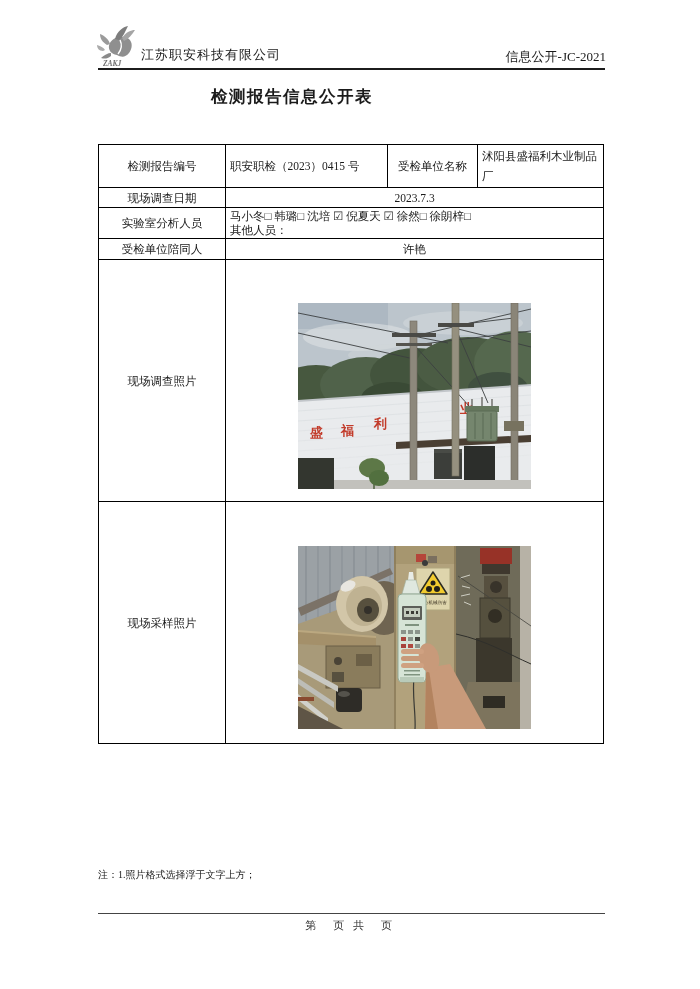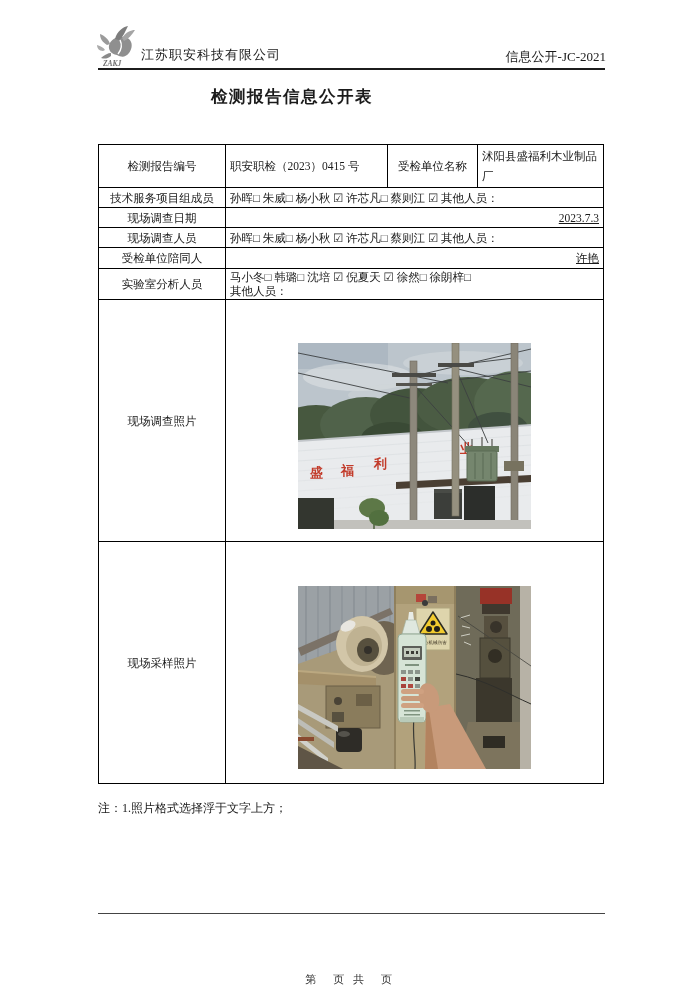--- a/index.html
+++ b/index.html
@@ -18,27 +18,27 @@
     font-size:16.5px;font-weight:bold;letter-spacing:1.5px;}
   
   table.report{position:absolute;left:98px;top:122px;width:505px;
     border-collapse:collapse;table-layout:fixed;margin-top:22px;}
   table.report td{
     border:1.5px solid #000;font-size:11.5px;line-height:14px;
     vertical-align:middle;padding:1px 4px;overflow:hidden;
   }
   td.lab{text-align:center;padding:1px 2px;}
   td.val{text-align:left;padding-left:7px;}
-  td.cval{text-align:right;text-decoration:underline;}
+  td.cval{text-align:center;}
   td.photo-cell{text-align:center;vertical-align:top;padding:0;}
   td.photo-cell svg{display:block;margin:31px auto 0 auto;}
   
-  .note{position:absolute;left:98px;top:800px;font-size:12px;}
+  .note{position:absolute;left:98px;top:868px;font-size:10px;}
   .footer-rule{position:absolute;left:98px;top:913px;width:507px;height:1px;background:#444;}
-  .footer-text{position:absolute;left:0;top:972px;width:700px;text-align:center;
+  .footer-text{position:absolute;left:0;top:918px;width:700px;text-align:center;
     font-size:11px;letter-spacing:3px;color:#333;}
 </style>
 </head>
 <body>
 
 <div class="page">
 
   <svg class="logo" width="46" height="44" viewBox="0 0 46 44">
     <path d="M20 30 C8 28 10 14 22 12 C34 10 38 20 32 28 C28 33 24 32 20 30 Z" fill="#8f8f8f"></path>
     <path d="M18 14 C20 6 26 2 31 1 C28 7 26 12 22 15 Z" fill="#7d7d7d"></path>
@@ -65,48 +65,40 @@
 
     <tbody>
         <tr style="height:38px">
       <td class="lab">检测报告编号</td>
       <td class="val">职安职检（2023）0415 号</td>
       <td class="lab">受检单位名称</td>
       <td class="val" style="line-height:20px">沭阳县盛福利木业制品厂</td>
     </tr>
 
 
-    <tr style="height:20px">
-      <td class="lab">技术服务项目组成员</td>
-      <td class="val" colspan="3">孙晖□ 朱威□ 杨小秋 ☑ 许芯凡□ 蔡则江 ☑ 其他人员：</td>
-    </tr>
 
     <tr style="height:20px">
       <td class="lab">现场调查日期</td>
       <td class="cval" colspan="3">2023.7.3</td>
     </tr>
 
-    <tr style="height:20px">
-      <td class="lab">现场调查人员</td>
-      <td class="val" colspan="3">孙晖□ 朱威□ 杨小秋 ☑ 许芯凡□ 蔡则江 ☑ 其他人员：</td>
-    </tr>
-
-
-
-    <tr style="height:21px">
-      <td class="lab">受检单位陪同人</td>
-      <td class="cval" colspan="3">许艳</td>
-    </tr>
+
+
 
     <tr style="height:30px">
       <td class="lab">实验室分析人员</td>
       <td class="val" colspan="3">
         <div>马小冬□ 韩璐□  沈培 ☑ 倪夏天 ☑ 徐然□ 徐朗梓□</div>
         <div>其他人员：</div>
       </td>
+    </tr>
+
+    <tr style="height:21px">
+      <td class="lab">受检单位陪同人</td>
+      <td class="cval" colspan="3">许艳</td>
     </tr>
 
     <tr style="height:242px">
       <td class="lab">现场调查照片</td>
       <td class="photo-cell" colspan="3">
         <svg width="233" height="186" viewBox="0 0 233 186">
 
           <rect x="0" y="0" width="233" height="186" fill="#bcc5cc"></rect>
           <rect x="0" y="0" width="90" height="26" fill="#a6b2bd" opacity="0.7"></rect>
           <ellipse cx="60" cy="34" rx="55" ry="14" fill="#dde1e3" opacity="0.6"></ellipse>

